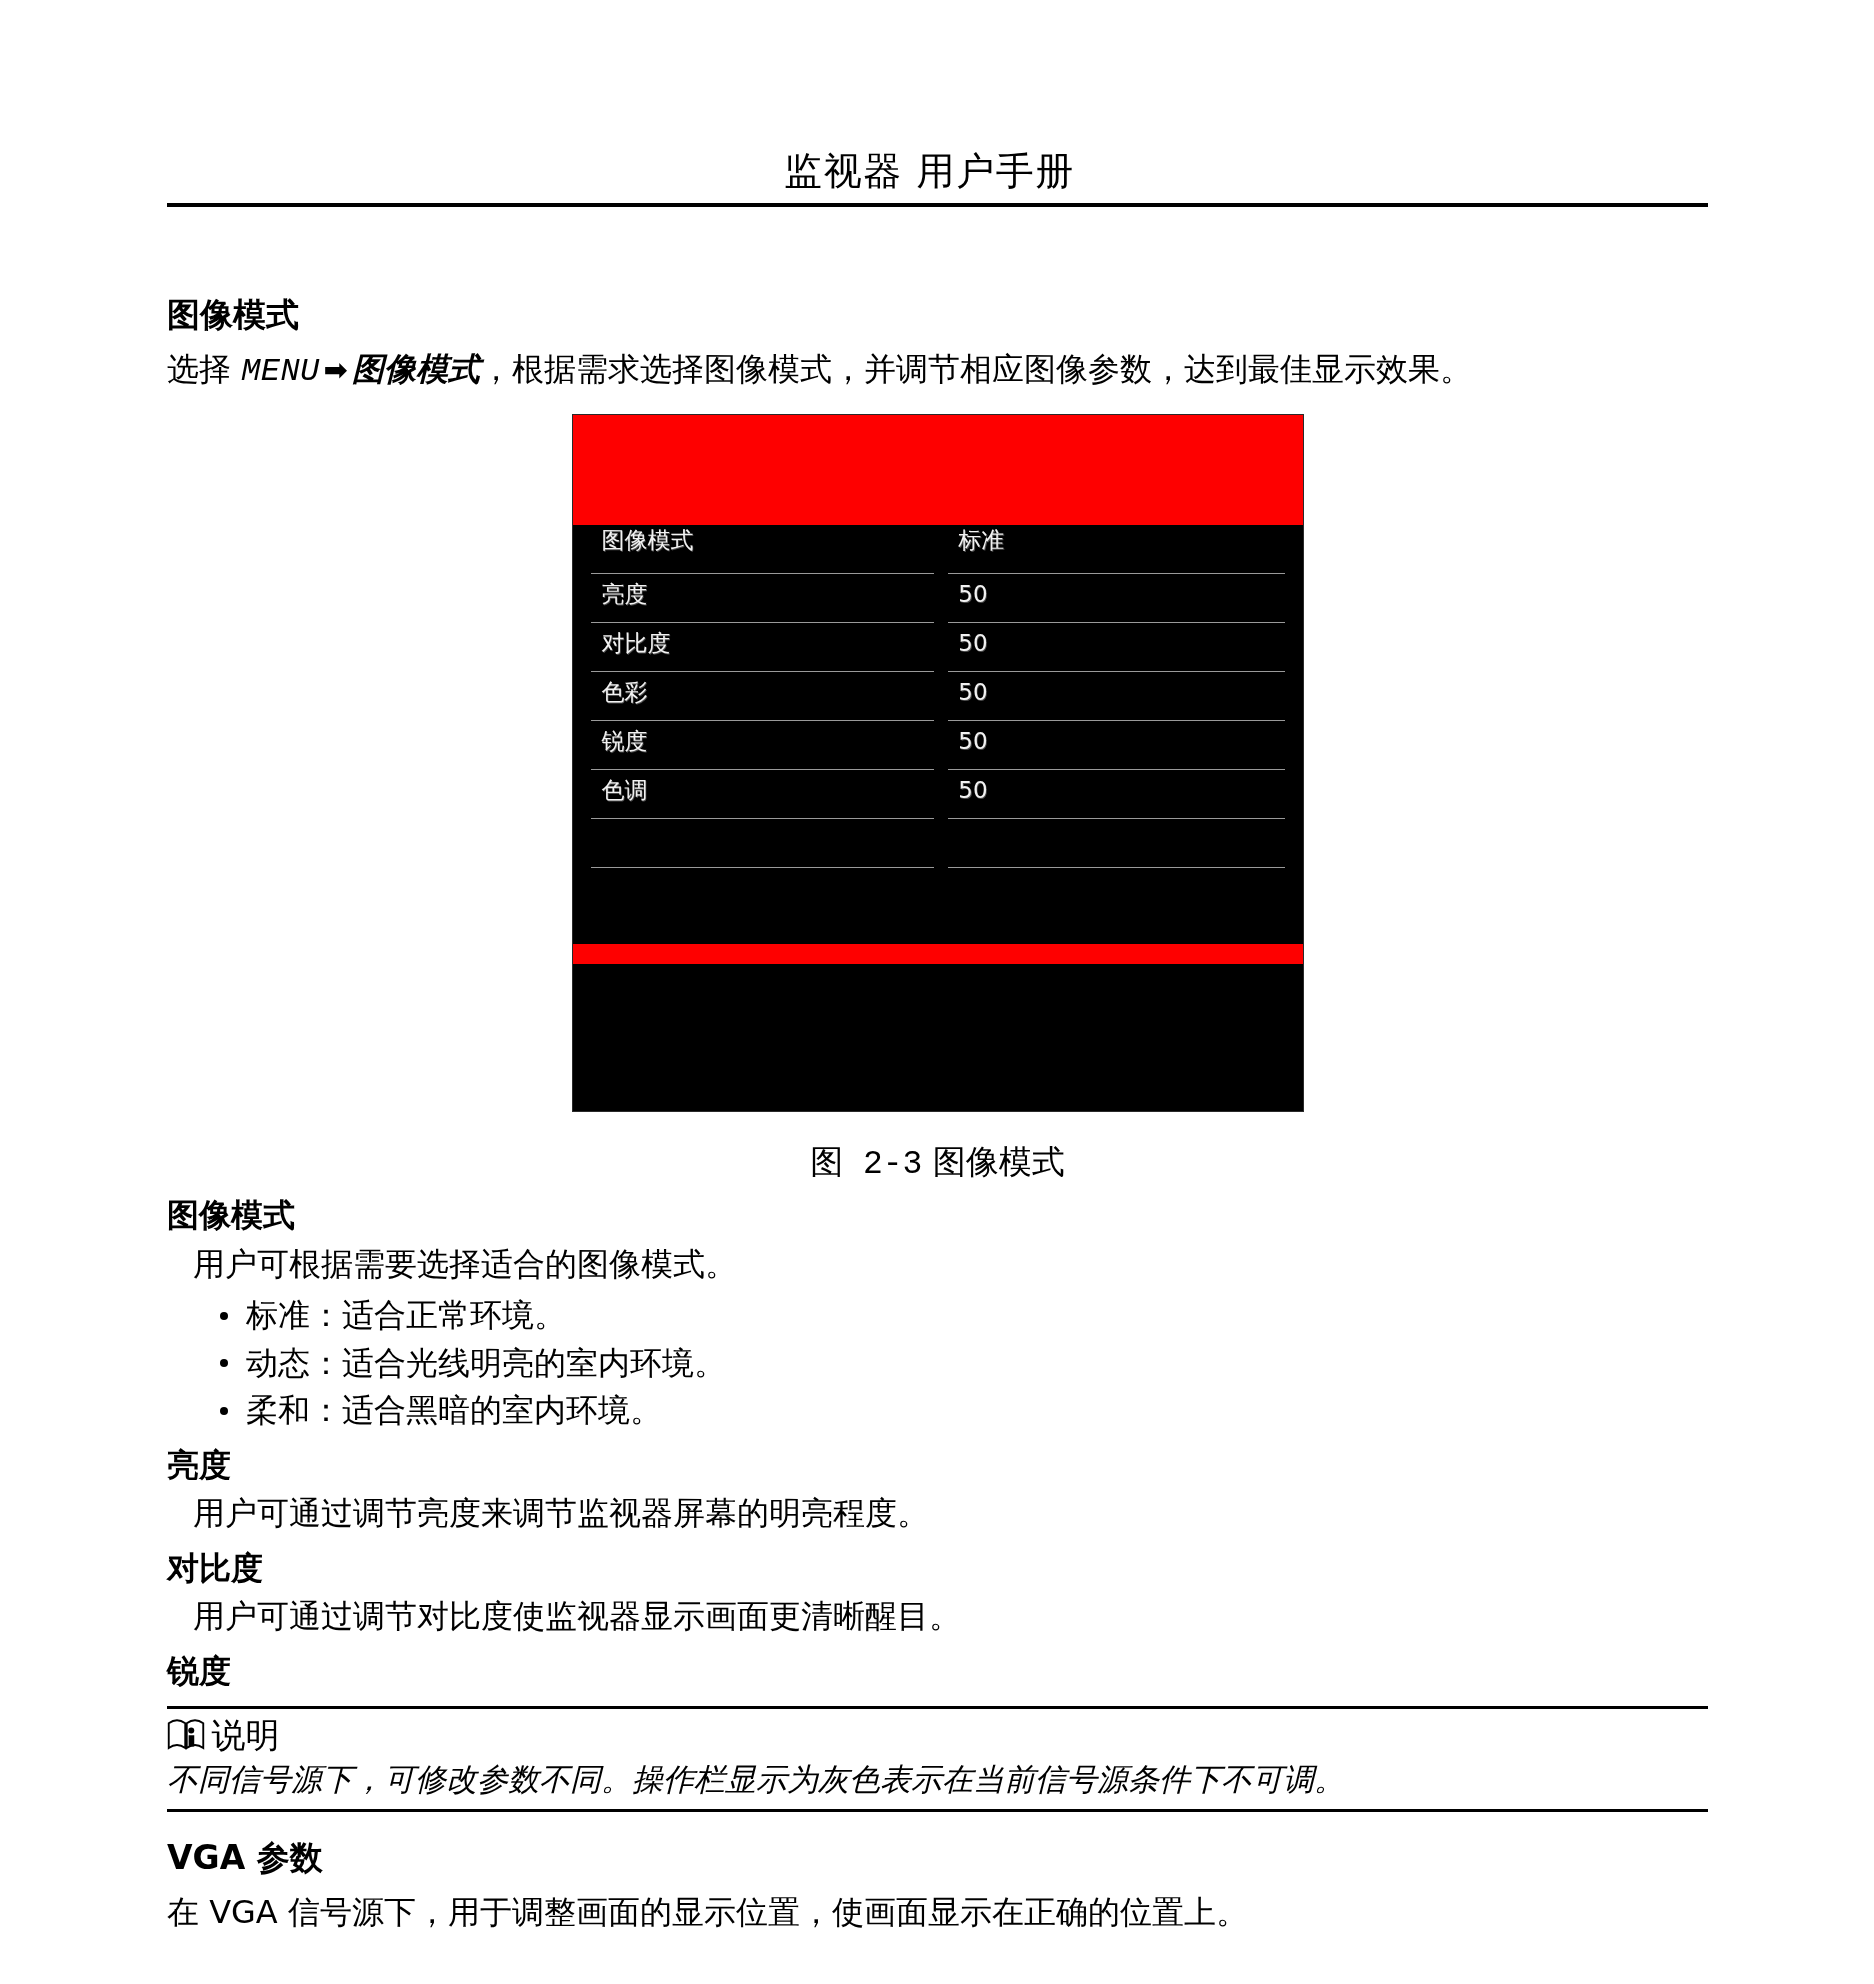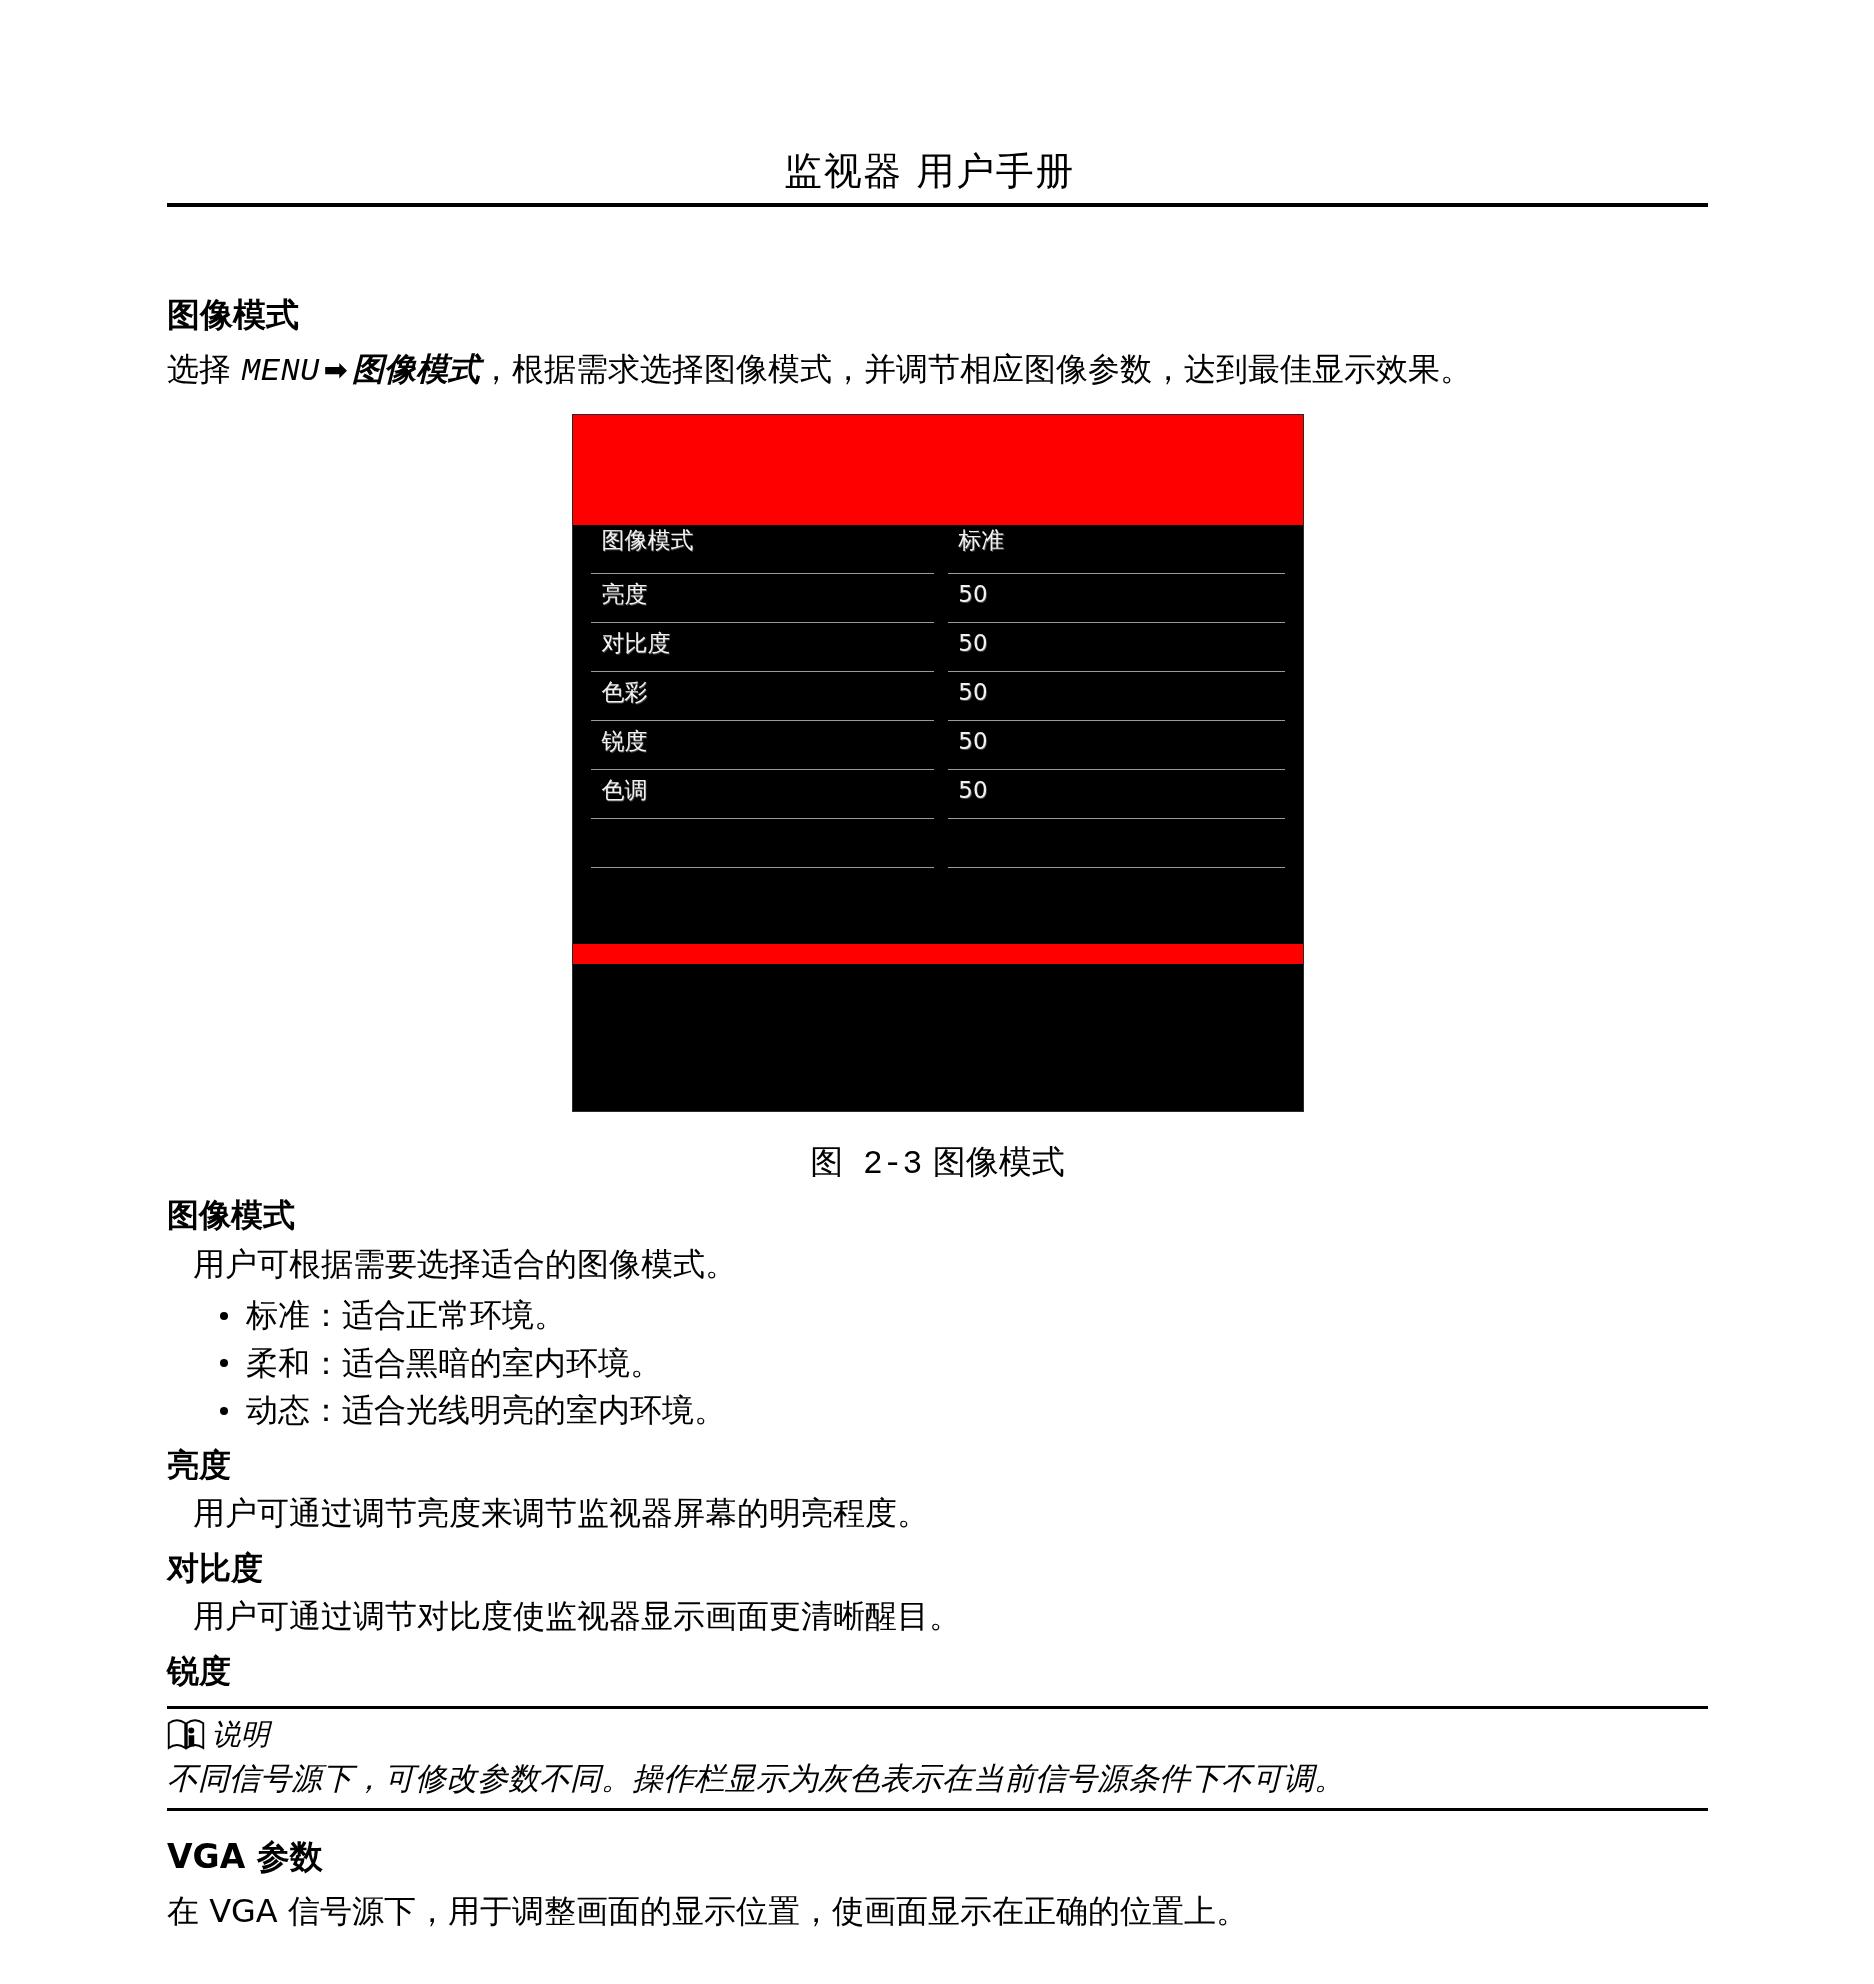--- a/index.html
+++ b/index.html
@@ -212,24 +212,23 @@
     align-items: center;
     gap: 6.4px;
     margin-bottom: 6.4px;
   }
   .note-icon {
     width: 38px;
     height: 33px;
     flex: none;
   }
   .note-title {
-    font-size: 29px;
+    font-size: 34px;
     font-family: "DejaVu Sans", "Liberation Sans", sans-serif;
     line-height: 1;
-    font-style: italic;
   }
   .note-body {
     font-size: 31px;
     line-height: 1.4;
     font-family: "DejaVu Sans", "Liberation Sans", sans-serif;
     font-style: italic;
   }
 
   .section-gap { height: 25.4px; }
 </style>
@@ -304,22 +303,22 @@
         <span class="fig-num">图 2-3</span>
         <span>图像模式</span>
       </div>
     </div>
 
     <h3 class="h-plain">图像模式</h3>
     <p class="para indent">用户可根据需要选择适合的图像模式。</p>
 
     <ul class="bullets">
       <li><span class="dot"></span><span>标准：适合正常环境。</span></li>
+      <li><span class="dot"></span><span>动态：适合光线明亮的室内环境。</span></li>
       <li><span class="dot"></span><span>柔和：适合黑暗的室内环境。</span></li>
-      <li><span class="dot"></span><span>动态：适合光线明亮的室内环境。</span></li>
     </ul>
 
     <h3 class="h-plain">亮度</h3>
     <p class="para indent">用户可通过调节亮度来调节监视器屏幕的明亮程度。</p>
 
     <h3 class="h-plain">对比度</h3>
     <p class="para indent">用户可通过调节对比度使监视器显示画面更清晰醒目。</p>
 
     <h3 class="h-plain">锐度</h3>
 

